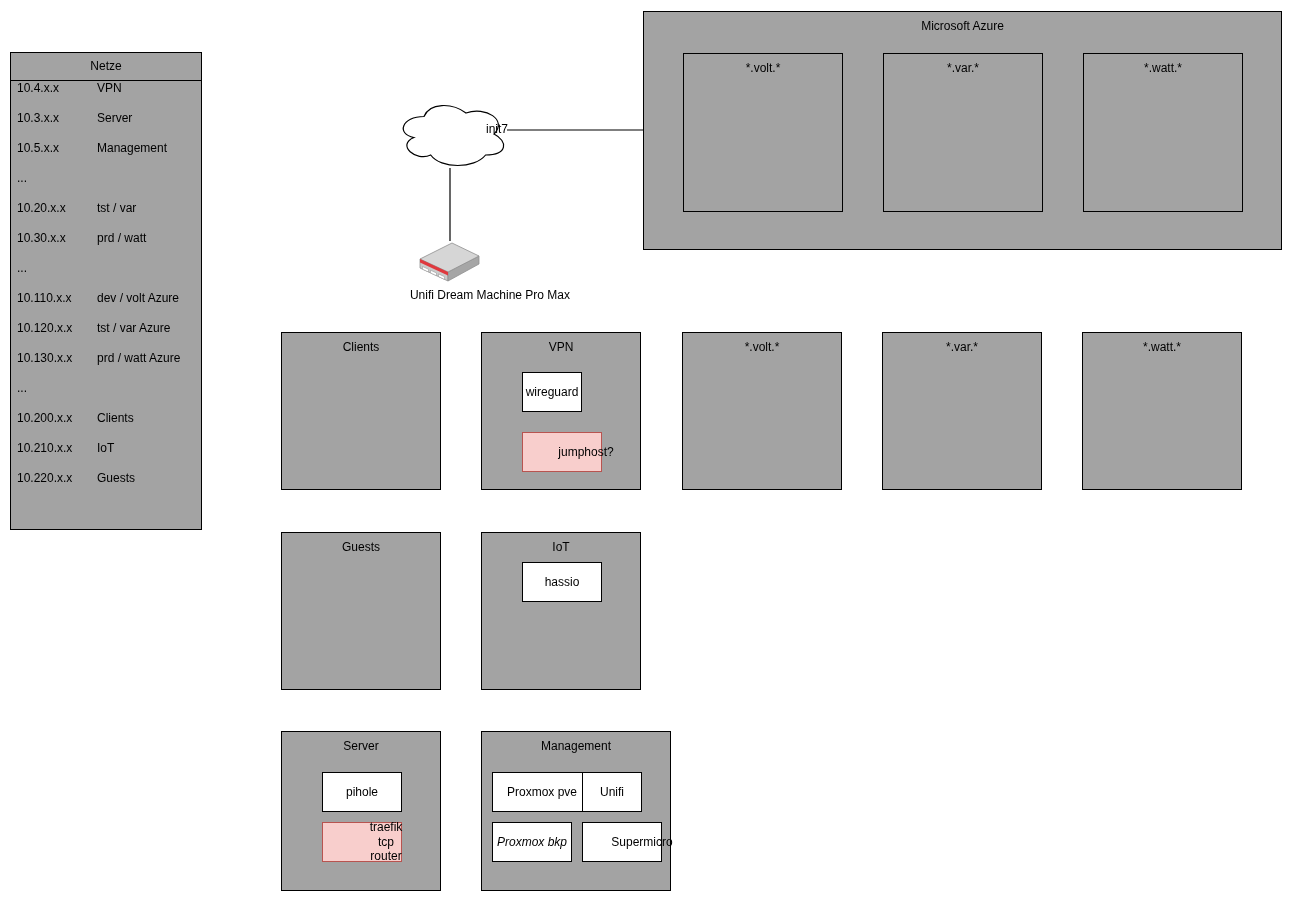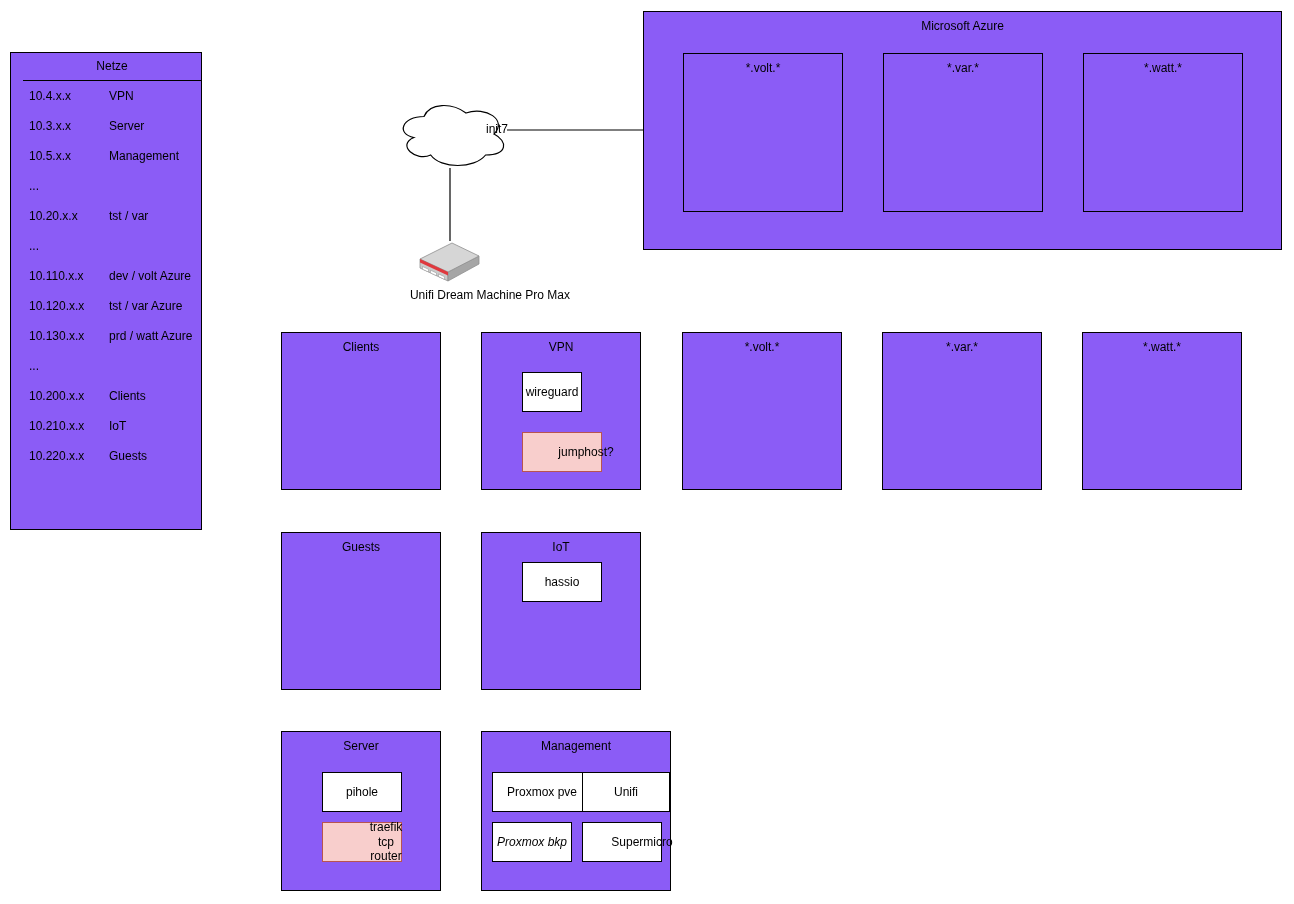--- a/index.html
+++ b/index.html
@@ -13,21 +13,21 @@
     position: relative;
     font-family: "Liberation Sans", sans-serif;
     font-size: 12px;
     color: #000000;
     overflow: hidden;
   }
   .box {
     position: absolute;
     box-sizing: border-box;
     border: 1px solid #000000;
-    background: #8b5cf6;
+    background: #a3a3a3;
   }
   .zone-title {
     position: absolute;
     top: 7px;
     left: 0;
     right: 0;
     text-align: center;
     white-space: nowrap;
   }
   .node {
@@ -50,21 +50,20 @@
   
   .netze-header {
     height: 27px;
     line-height: 27px;
     text-align: center;
     border-bottom: 1px solid #000000;
   }
   .netze-row {
     height: 30px;
     display: flex;
-    align-items: center;
     padding-left: 6px;
   }
   .netze-row .ip { width: 80px; flex: 0 0 80px; }
   .netze-row .nm { flex: 1; }
   .diagram-label {
     position: absolute;
     text-align: right;
     white-space: nowrap;
   }
   svg.overlay {
@@ -98,21 +97,21 @@
     <polygon points="2,19 30,32 30,41 2,28" fill="#cbcbcb" stroke="#8f8f8f" stroke-width="0.8"></polygon>
     <polygon points="30,32 61,16 61,24 30,41" fill="#a6a6a6" stroke="#8f8f8f" stroke-width="0.8"></polygon>
     <polygon points="34,3 2,19 30,32 61,16" fill="#d6d6d6" stroke="#8f8f8f" stroke-width="0.8"></polygon>
     <polygon points="2,19 30,32 30,35.5 2,22.5" fill="#e0393e" stroke="none"></polygon>
     <polygon points="4.5,26.5 10.5,29.3 10.5,32 4.5,29.2" fill="#ffffff" stroke="#8f8f8f" stroke-width="0.5"></polygon>
     <polygon points="12.5,30.2 18.5,33 18.5,35.7 12.5,32.9" fill="#ffffff" stroke="#8f8f8f" stroke-width="0.5"></polygon>
     <polygon points="20.5,33.9 26.5,36.7 26.5,39.4 20.5,36.6" fill="#ffffff" stroke="#8f8f8f" stroke-width="0.5"></polygon>
   </g>
 </svg>
 
-<div class="box" style="left:10px; top:52px; width:192px; height:478px;padding-left:12px;">
+<div class="box" style="left:10px; top:52px; width:192px; height:478px;">
   <div class="netze-header">Netze</div>
   <div>
     <div class="netze-row">
         <span class="ip">10.4.x.x</span>
         <span class="nm">VPN</span>
       </div>
     <div class="netze-row">
         <span class="ip">10.3.x.x</span>
         <span class="nm">Server</span>
       </div>
@@ -120,20 +119,24 @@
         <span class="ip">10.5.x.x</span>
         <span class="nm">Management</span>
       </div>
     <div class="netze-row">
         <span class="ip">...</span>
         <span class="nm"></span>
       </div>
     <div class="netze-row">
         <span class="ip">10.20.x.x</span>
         <span class="nm">tst / var</span>
+      </div>
+    <div class="netze-row">
+        <span class="ip">10.30.x.x</span>
+        <span class="nm">prd / watt</span>
       </div>
     <div class="netze-row">
         <span class="ip">...</span>
         <span class="nm"></span>
       </div>
     <div class="netze-row">
         <span class="ip">10.110.x.x</span>
         <span class="nm">dev / volt Azure</span>
       </div>
     <div class="netze-row">
@@ -213,16 +216,16 @@
 <div class="box" style="left:281px; top:731px; width:160px; height:160px;">
   <div class="zone-title">Server</div>
   <div class="node" style="left:40px; top:40px; width:80px; height:40px;">pihole</div>
   <div class="node pink" style="left:40px; top:90px; width:80px; height:40px;">traefik
 tcp router</div>
 </div>
 
 <div class="box" style="left:481px; top:731px; width:190px; height:160px;">
   <div class="zone-title">Management</div>
   <div class="node" style="left:10px; top:40px; width:100px; height:40px;">Proxmox pve</div>
-  <div class="node" style="left:100px; top:40px; width:88px; height:40px;">Unifi</div>
+  <div class="node" style="left:100px; top:40px; width:60px; height:40px;">Unifi</div>
   <div class="node" style="left:10px; top:90px; width:80px; height:40px;font-style:italic;">Proxmox bkp</div>
   <div class="node" style="left:100px; top:90px; width:80px; height:40px;padding-left:40px;">Supermicro</div>
 </div>
 
 </body></html>

